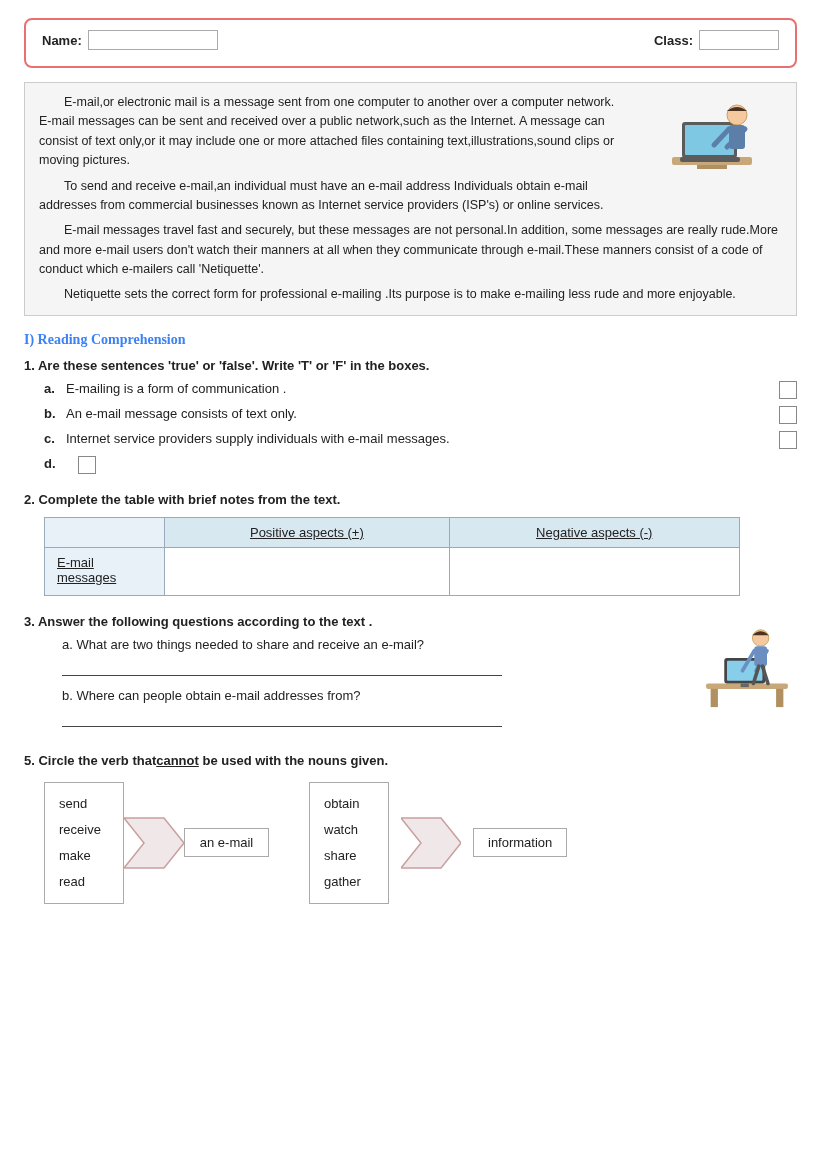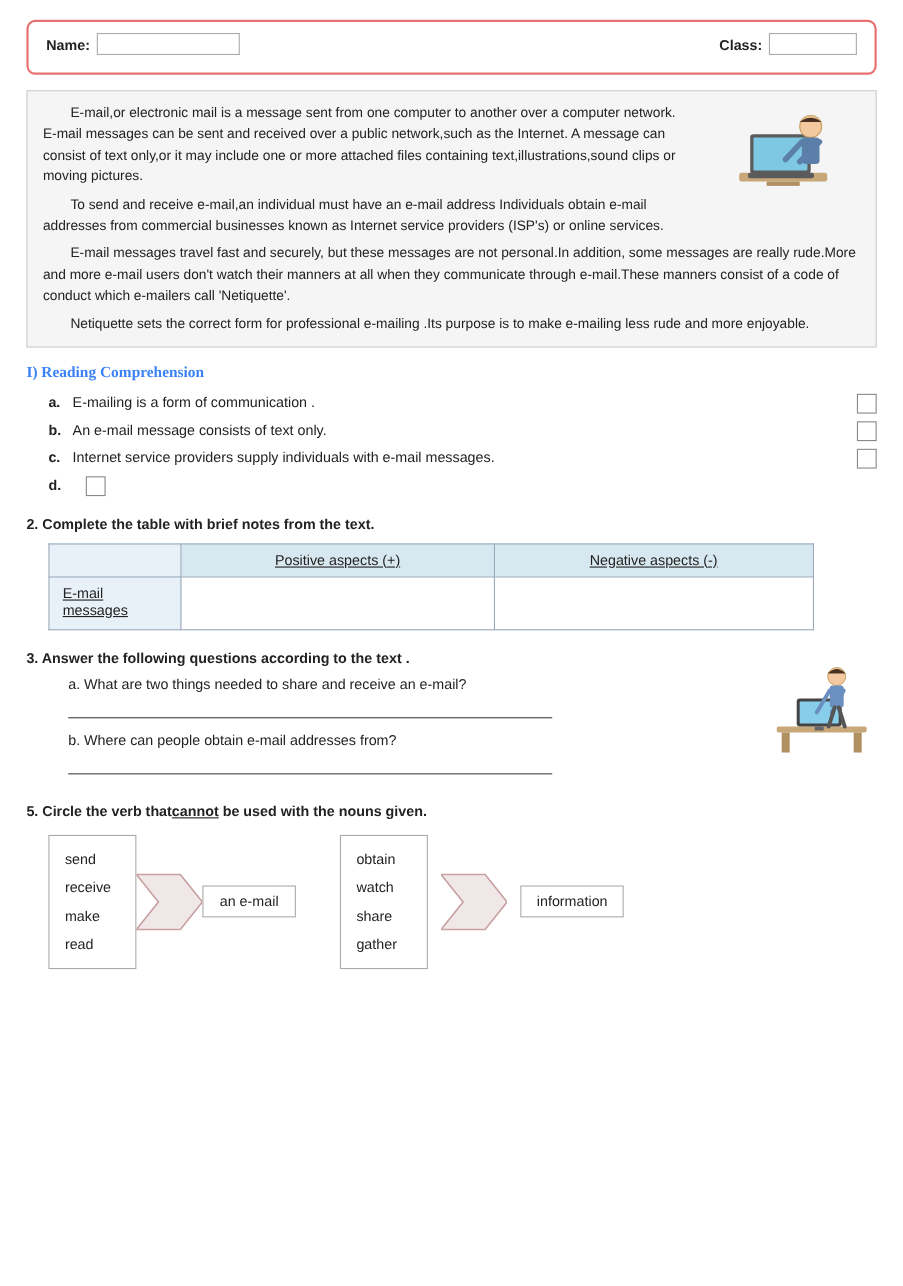--- a/index.html
+++ b/index.html
@@ -227,20 +227,21 @@
     <p style="text-indent:2em; margin-bottom:6px;">E-mail,or electronic mail is a message sent from one computer to another over a computer network. E-mail messages can be sent and received over a public network,such as the Internet. A message can consist of text only,or it may include one or more attached files containing text,illustrations,sound clips or moving pictures.</p>
     <p style="text-indent:2em; margin-bottom:6px;">To send and receive e-mail,an individual must have an e-mail address Individuals obtain e-mail addresses from commercial businesses known as Internet service providers (ISP's) or online services.</p>
     <p style="text-indent:2em; margin-bottom:6px;">E-mail messages travel fast and securely, but these messages are not personal.In addition, some messages are really rude.More and more e-mail users don't watch their manners at all when they communicate through e-mail.These manners consist of a code of conduct which e-mailers call 'Netiquette'.</p>
     <p style="text-indent:2em;">Netiquette sets the correct form for professional e-mailing .Its purpose is to make e-mailing less rude and more enjoyable.</p>
   </div>
 </div>
 
 <div class="section-title">I) Reading Comprehension</div>
 
 <div class="question-block">
+  <div class="question-title">1. Are these sentences 'true' or 'false'. Write 'T' or  'F' in the boxes.</div>
   <div class="question-item">
     <span class="q-label">a.</span>
     <span class="q-text">E-mailing is a  form of communication .</span>
     <div class="q-checkbox"></div>
   </div>
   <div class="question-item">
     <span class="q-label">b.</span>
     <span class="q-text">An e-mail message consists of text only.</span>
     <div class="q-checkbox"></div>
   </div>

